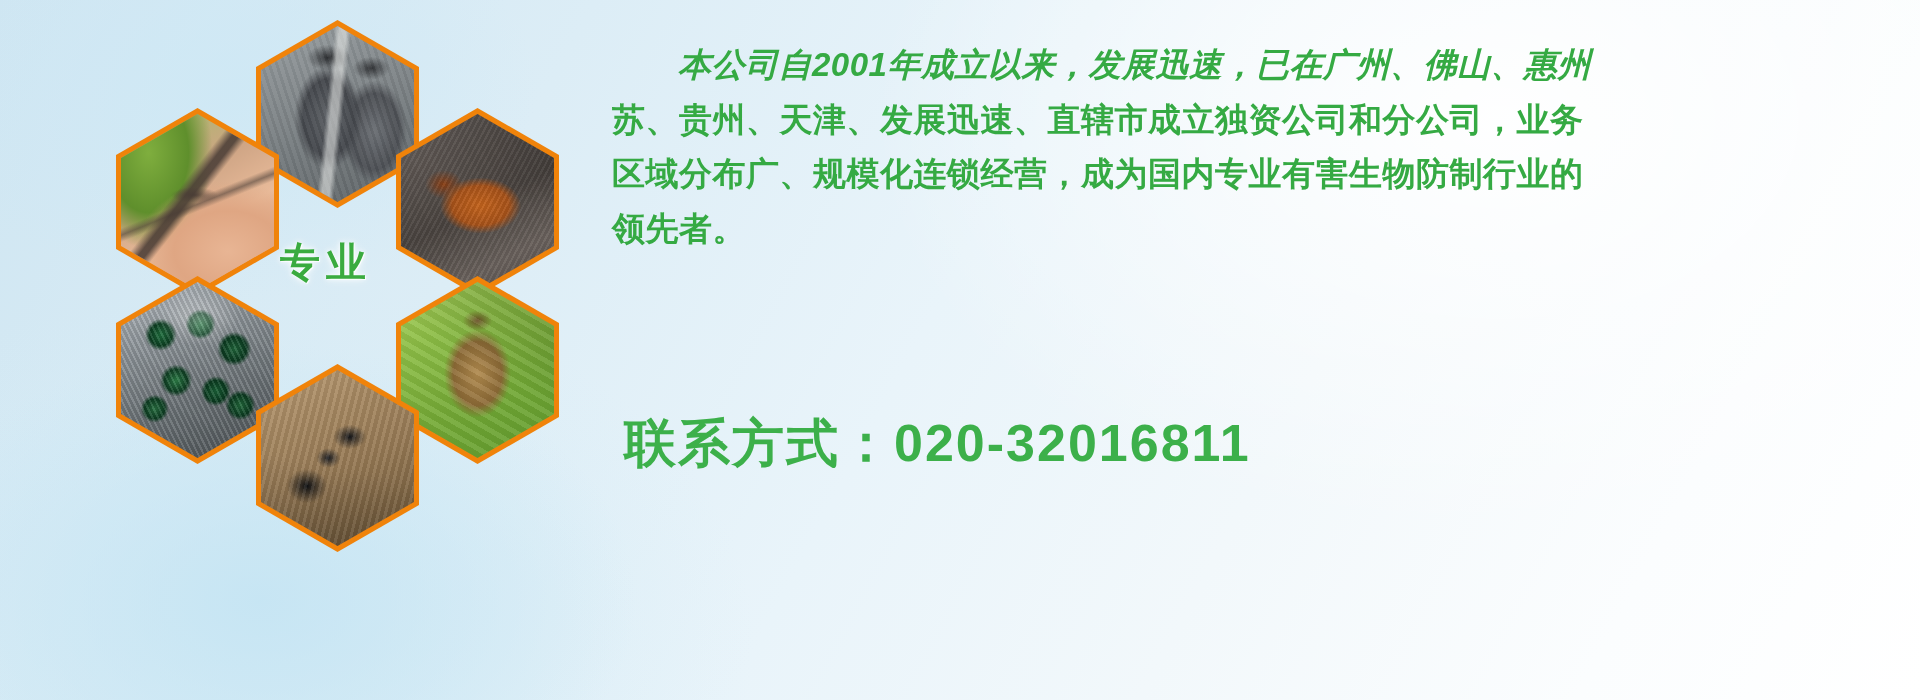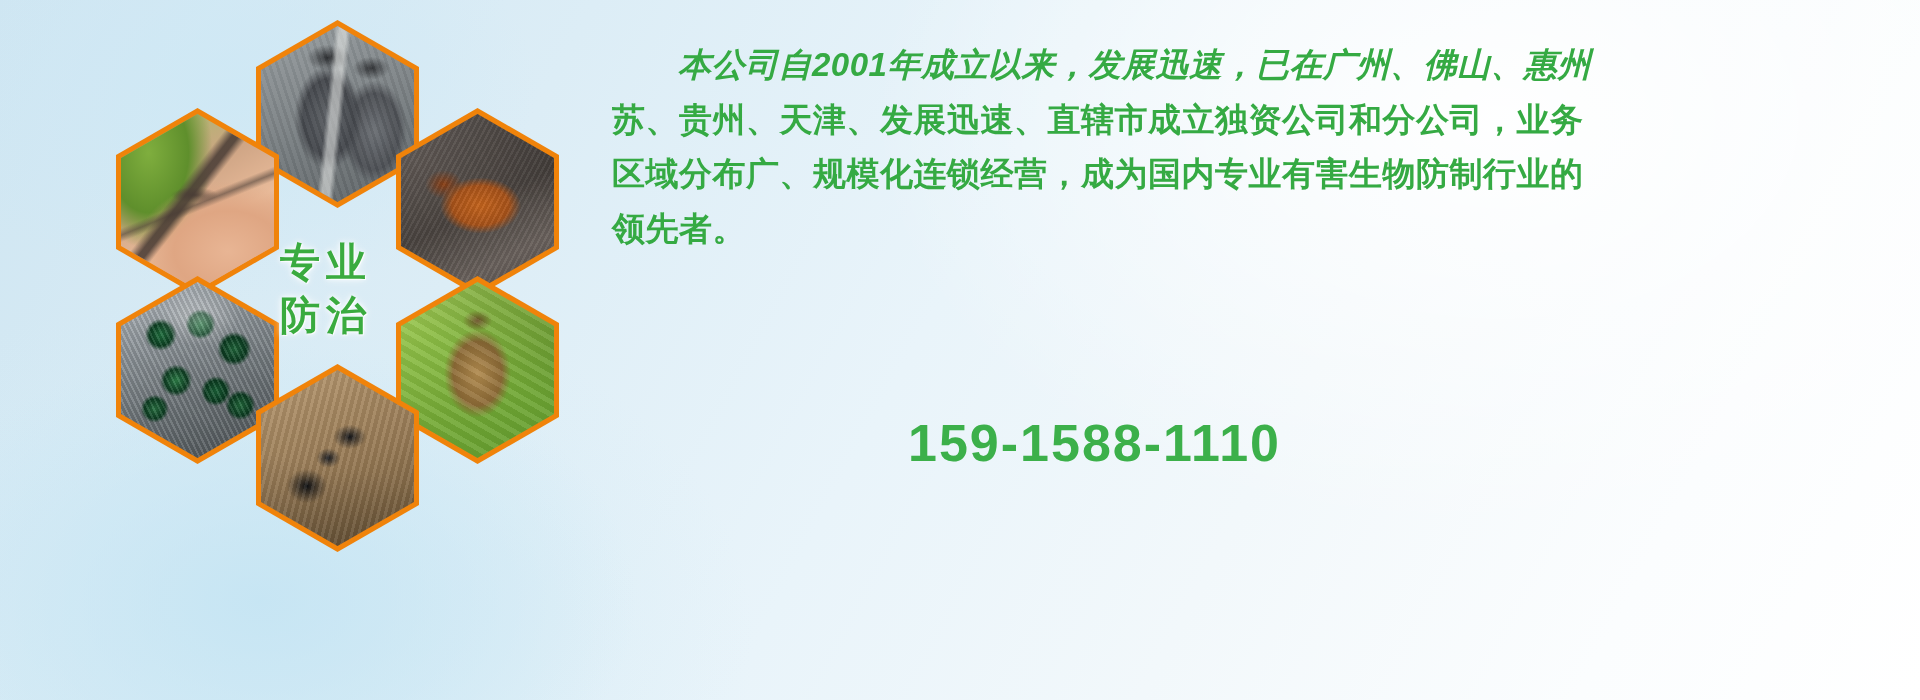--- a/index.html
+++ b/index.html
@@ -233,27 +233,26 @@
 
     <div class="hex h-ant">
       <div class="inner">
           <div class="art art-ant"></div>
         </div>
     </div>
   </div>
 
   <div id="slogan">
     <span class="ln">专业</span>
-    <span class="ln">防治</span>
   </div>
 
   <div id="copy">
     <span class="line first">本公司自2001年成立以来，发展迅速，已在广州、佛山、惠州</span>
     <span class="line">苏、贵州、天津、发展迅速、直辖市成立独资公司和分公司，业务</span>
     <span class="line">区域分布广、规模化连锁经营，成为国内专业有害生物防制行业的</span>
     <span class="line">领先者。</span>
   </div>
 
   <div id="contact">
-    <span class="c-line second">159-1588-1110</span>
+    <span class="c-line">联系方式：020-32016811</span>
   </div>
 
 </div>
 
 </body></html>

